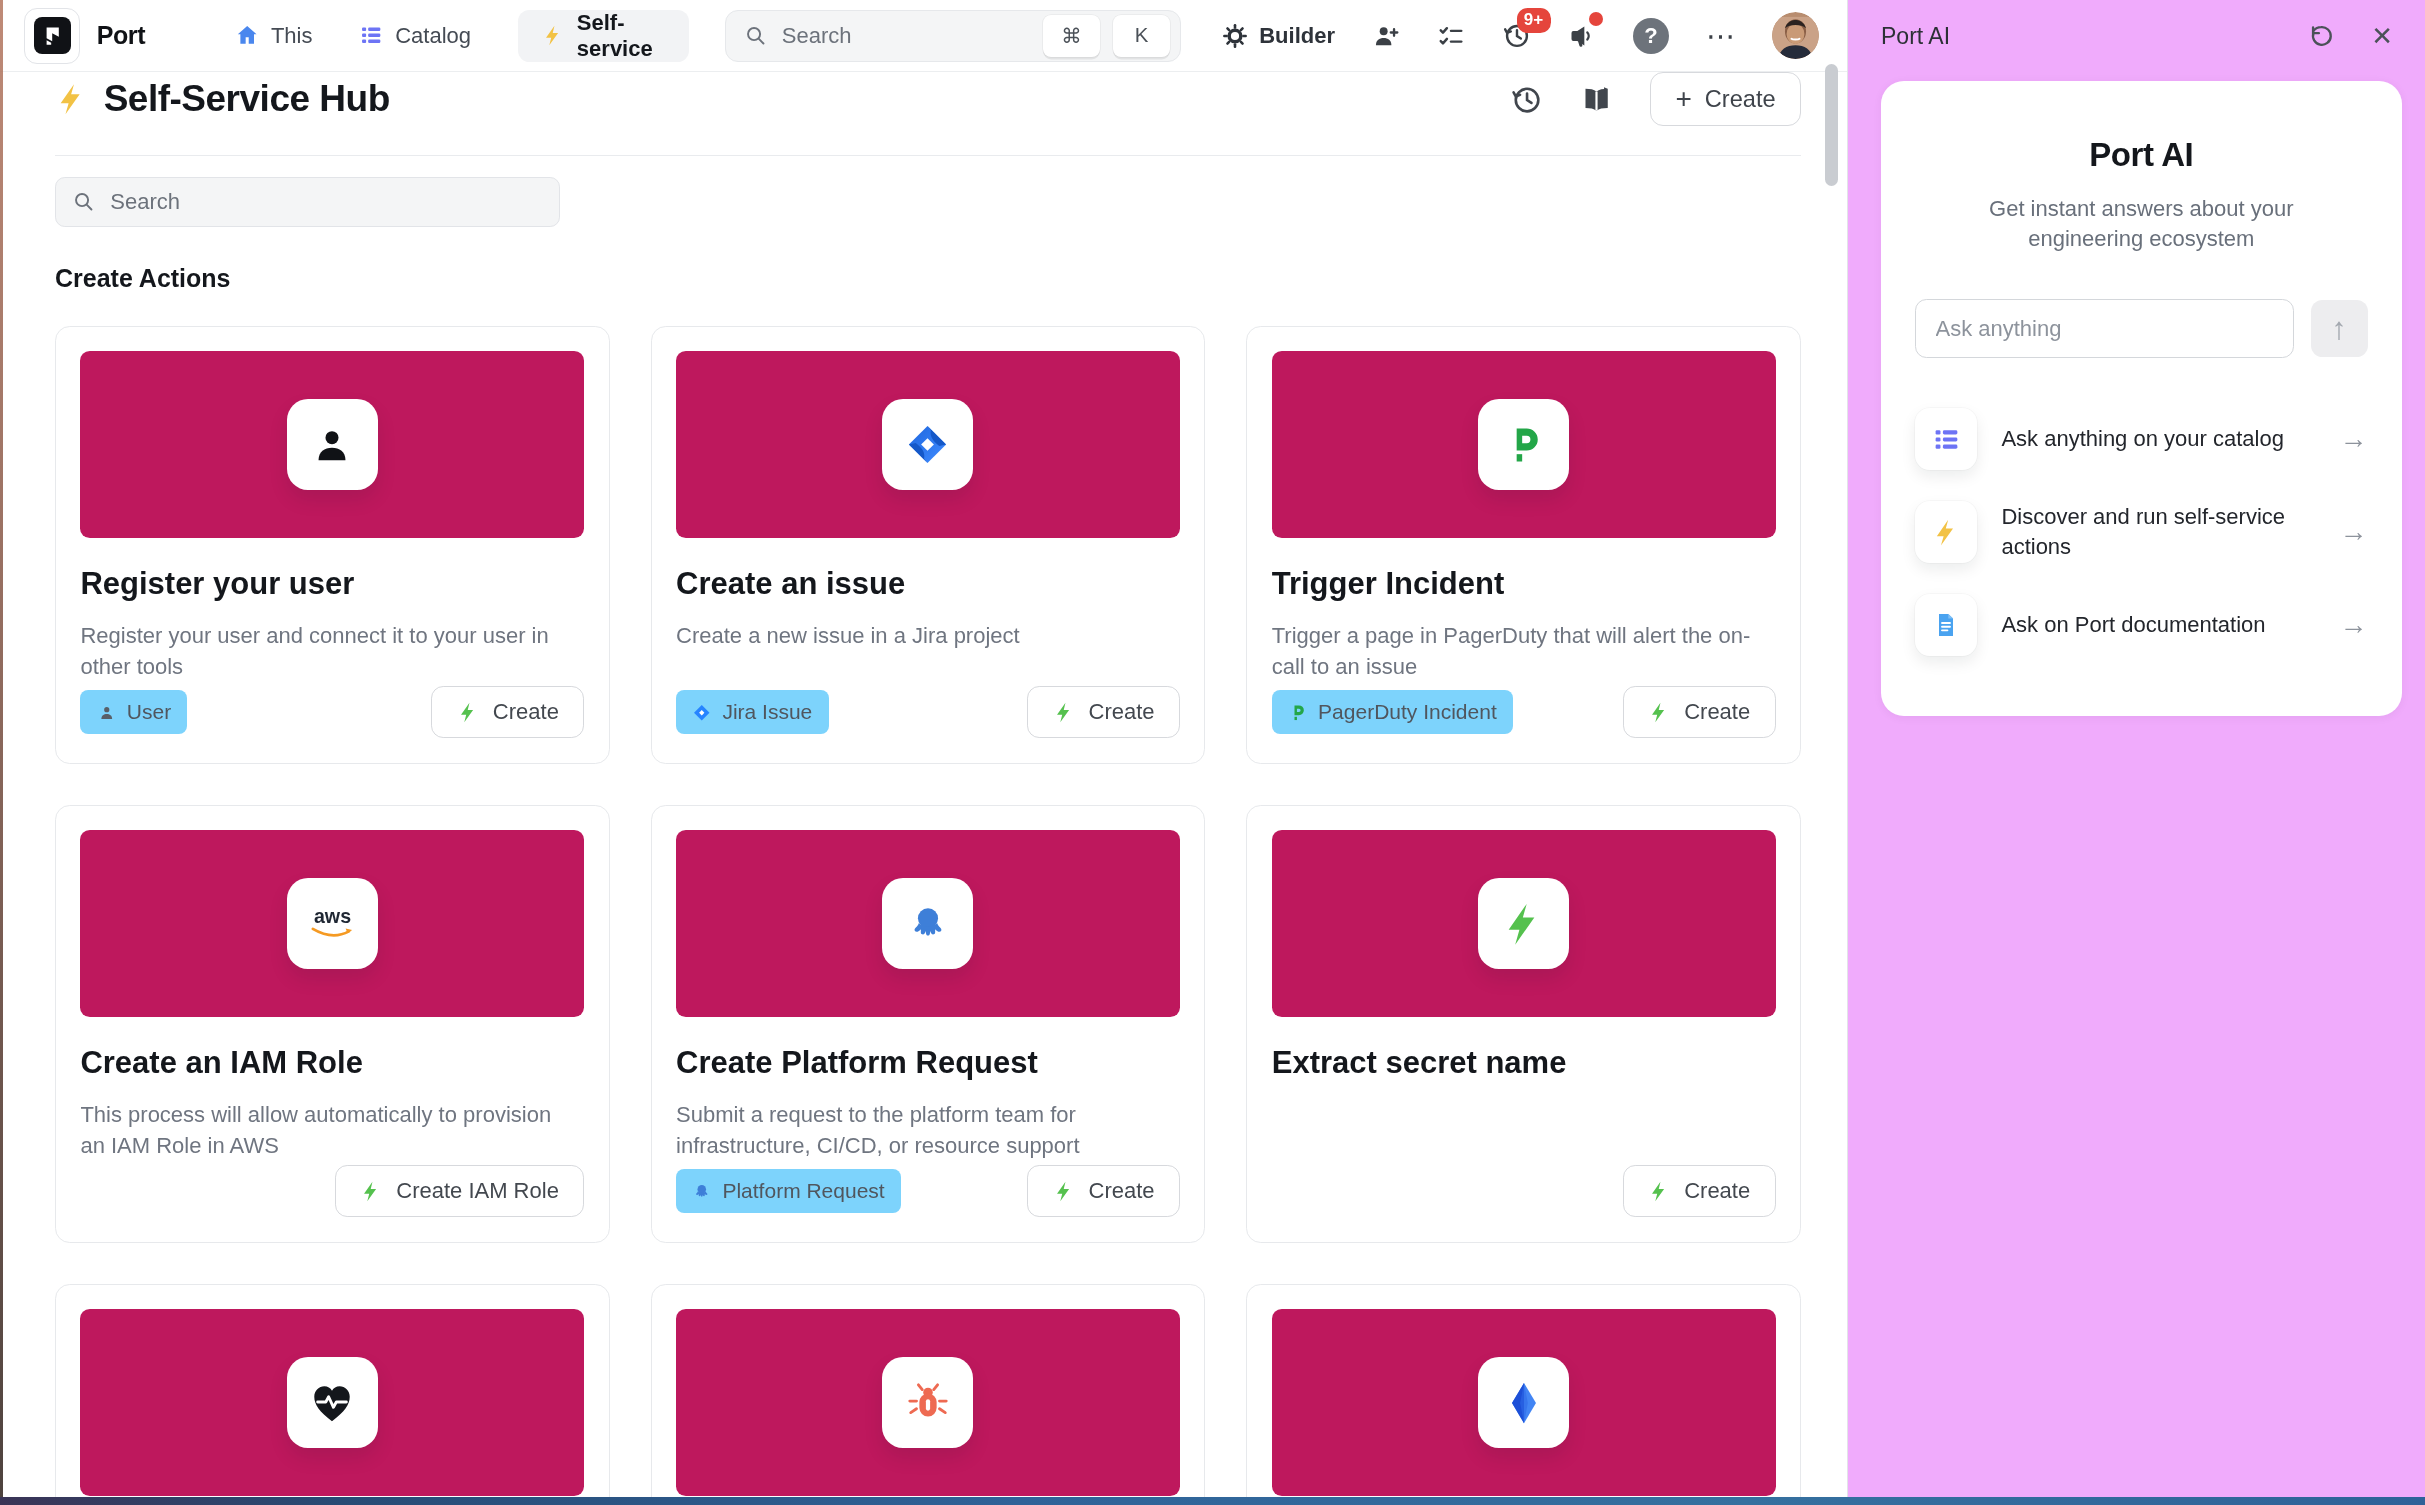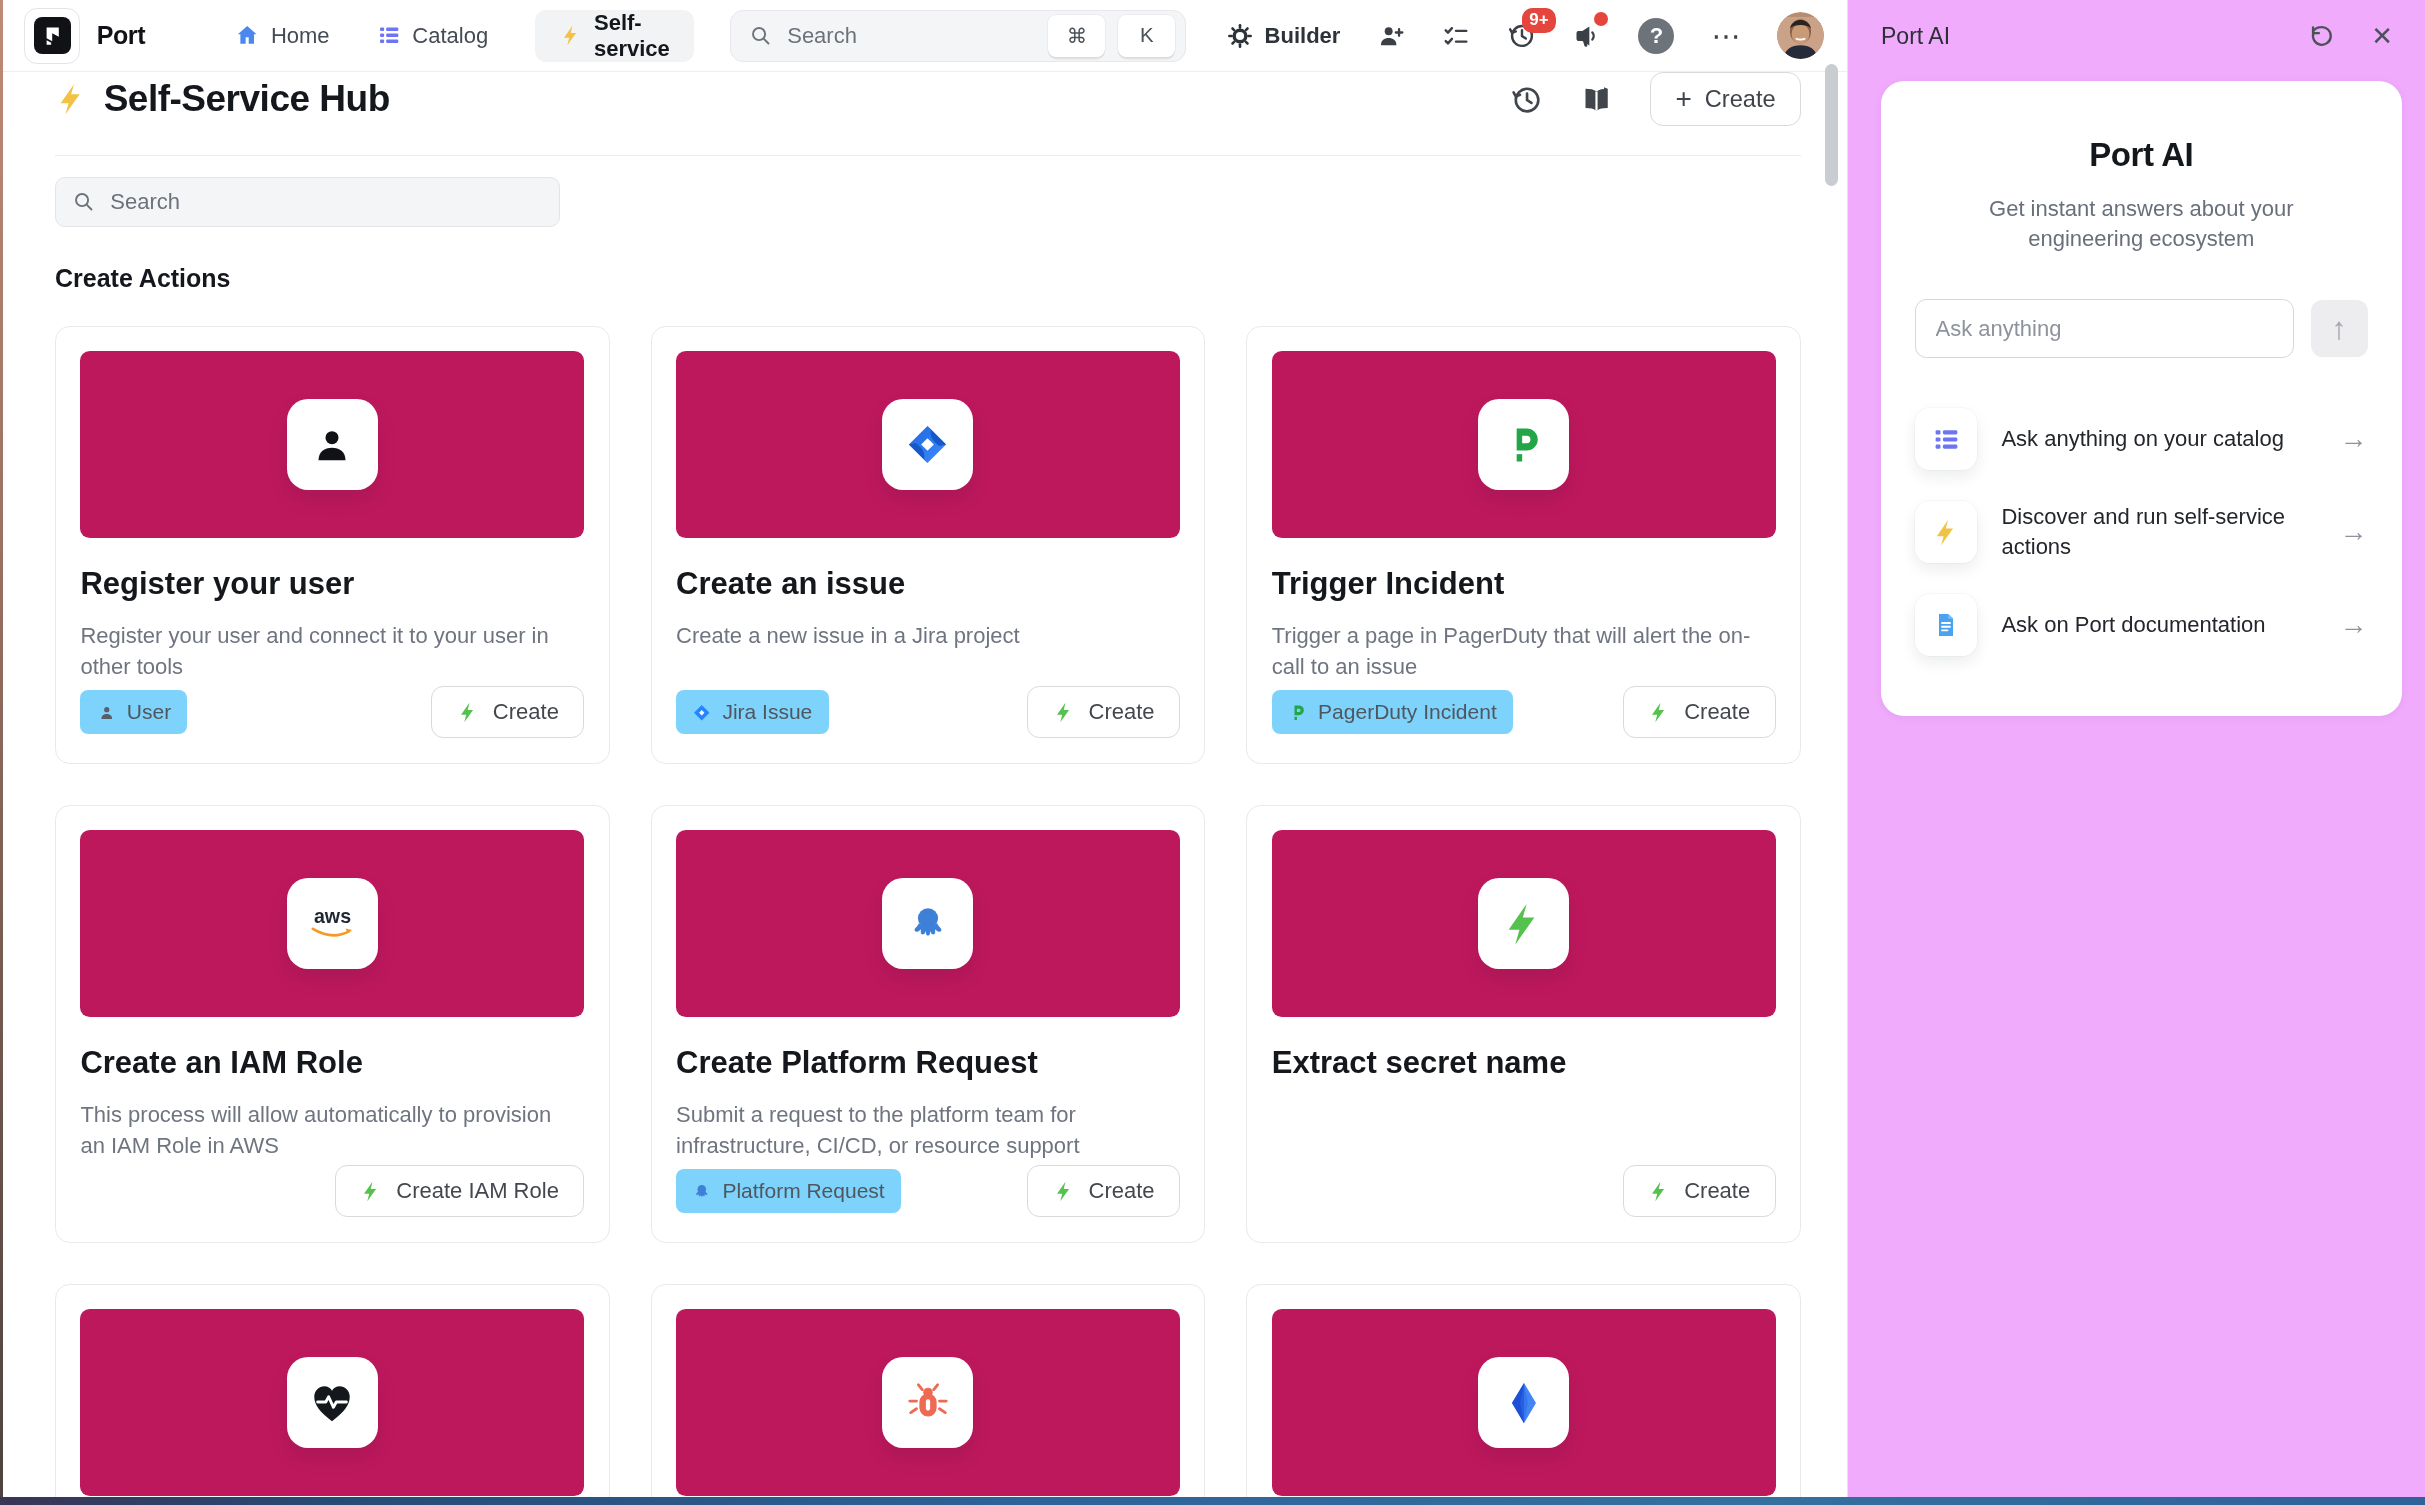--- a/index.html
+++ b/index.html
@@ -92,21 +92,21 @@
         </div>
         <span class="brand-name">Port</span>
       </div>
 
       <div class="nav-item">
         <span>
           <svg width="24.4" height="24.4" viewBox="0 0 24 24">
               <path fill="#4a87ee" d="M12 3 2.8 11h2.5v9.5h5.2V14h3v6.5h5.2V11h2.5L12 3z"></path>
             </svg>
         </span>
-        <span>Home</span>
+        <span>This</span>
       </div>
 
       <div class="nav-item">
         <span>
           <svg width="24.4" height="24.4" viewBox="0 0 24 24" fill="#6d74f5">
             <rect x="3" y="4.4" width="4" height="3.4" rx="1"></rect>
               <rect x="9" y="4.4" width="12" height="3.4" rx="1.2"></rect>
             <rect x="3" y="10.3" width="4" height="3.4" rx="1"></rect>
               <rect x="9" y="10.3" width="12" height="3.4" rx="1.2"></rect>
             <rect x="3" y="16.2" width="4" height="3.4" rx="1"></rect>

